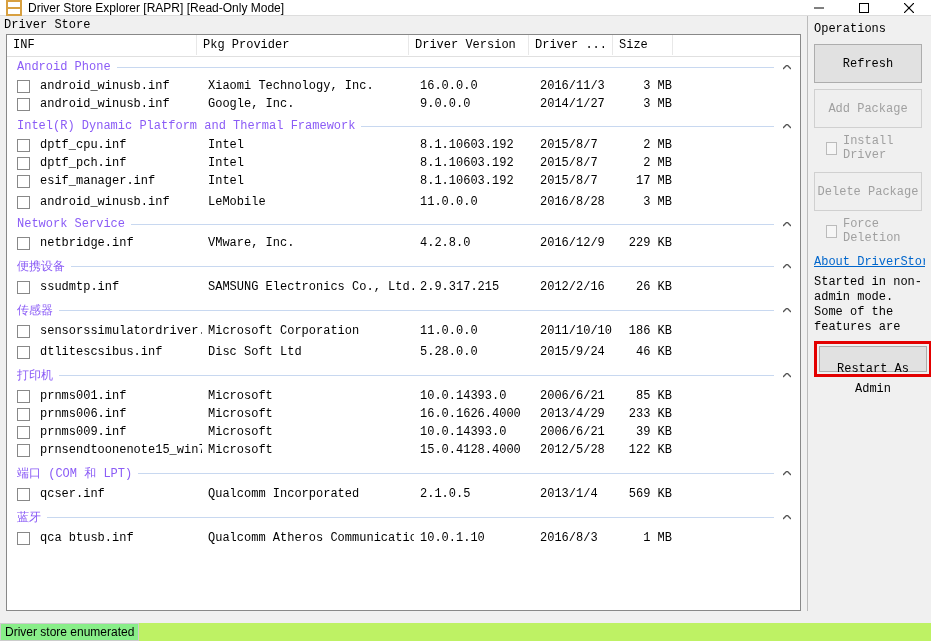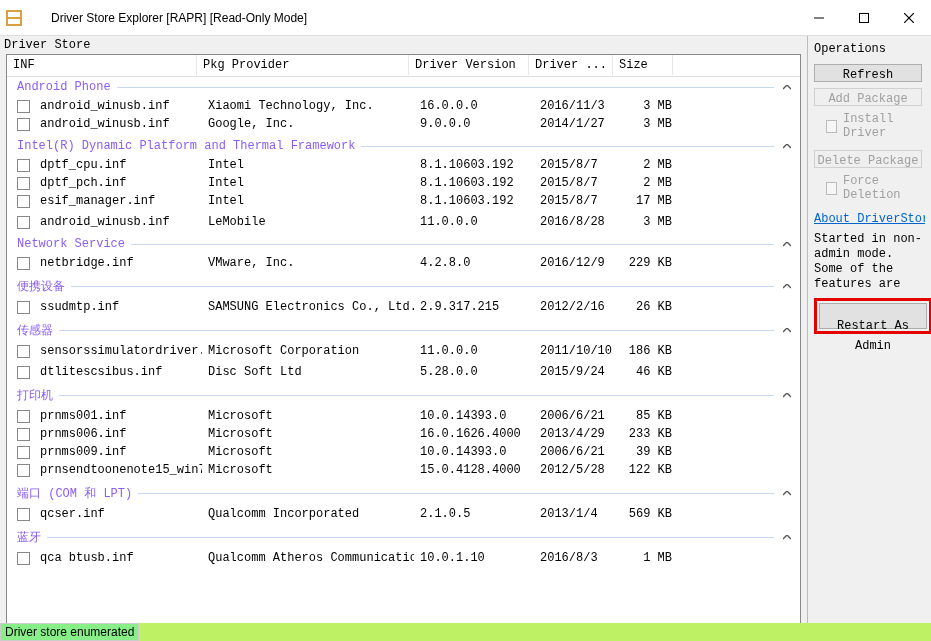--- a/index.html
+++ b/index.html
@@ -7,26 +7,25 @@
     margin: 0;
     font-family: "SimSun", "Courier New", monospace;
     font-size: 12px;
     background: #f0f0f0;
     width: 931px;
     height: 641px;
     overflow: hidden;
     position: relative;
   }
   .titlebar {
-    height: 36px;
+    height: 16px;
     background: #fff;
     display: flex;
     align-items: center;
     border-bottom: 1px solid #ddd;
-    gap: 23px;
   }
   .titlebar .appicon {
     width: 16px; height: 16px;
     margin-left: 6px;
   }
   .titlebar .title {
     margin-left: 6px;
     flex: 1;
     font-family: "Microsoft YaHei", sans-serif;
     font-size: 12px;
@@ -146,21 +145,21 @@
   .c-prov { width: 212px; }
   .c-ver { width: 120px; }
   .c-date { width: 84px; }
   .c-size { width: 60px; text-align: right; }
   .gap { height: 3px; }
 
   .right-panel .btn {
     display: block;
     margin: 6px 0;
     width: 108px;
-    height: 18px;
+    height: 39px;
     background: #e1e1e1;
     border: 1px solid #adadad;
     font-size: 12px;
     font-family: inherit;
     text-align: center;
     line-height: 20px;
     padding: 0;
   }
   .right-panel .btn.disabled {
     color: #a0a0a0;

